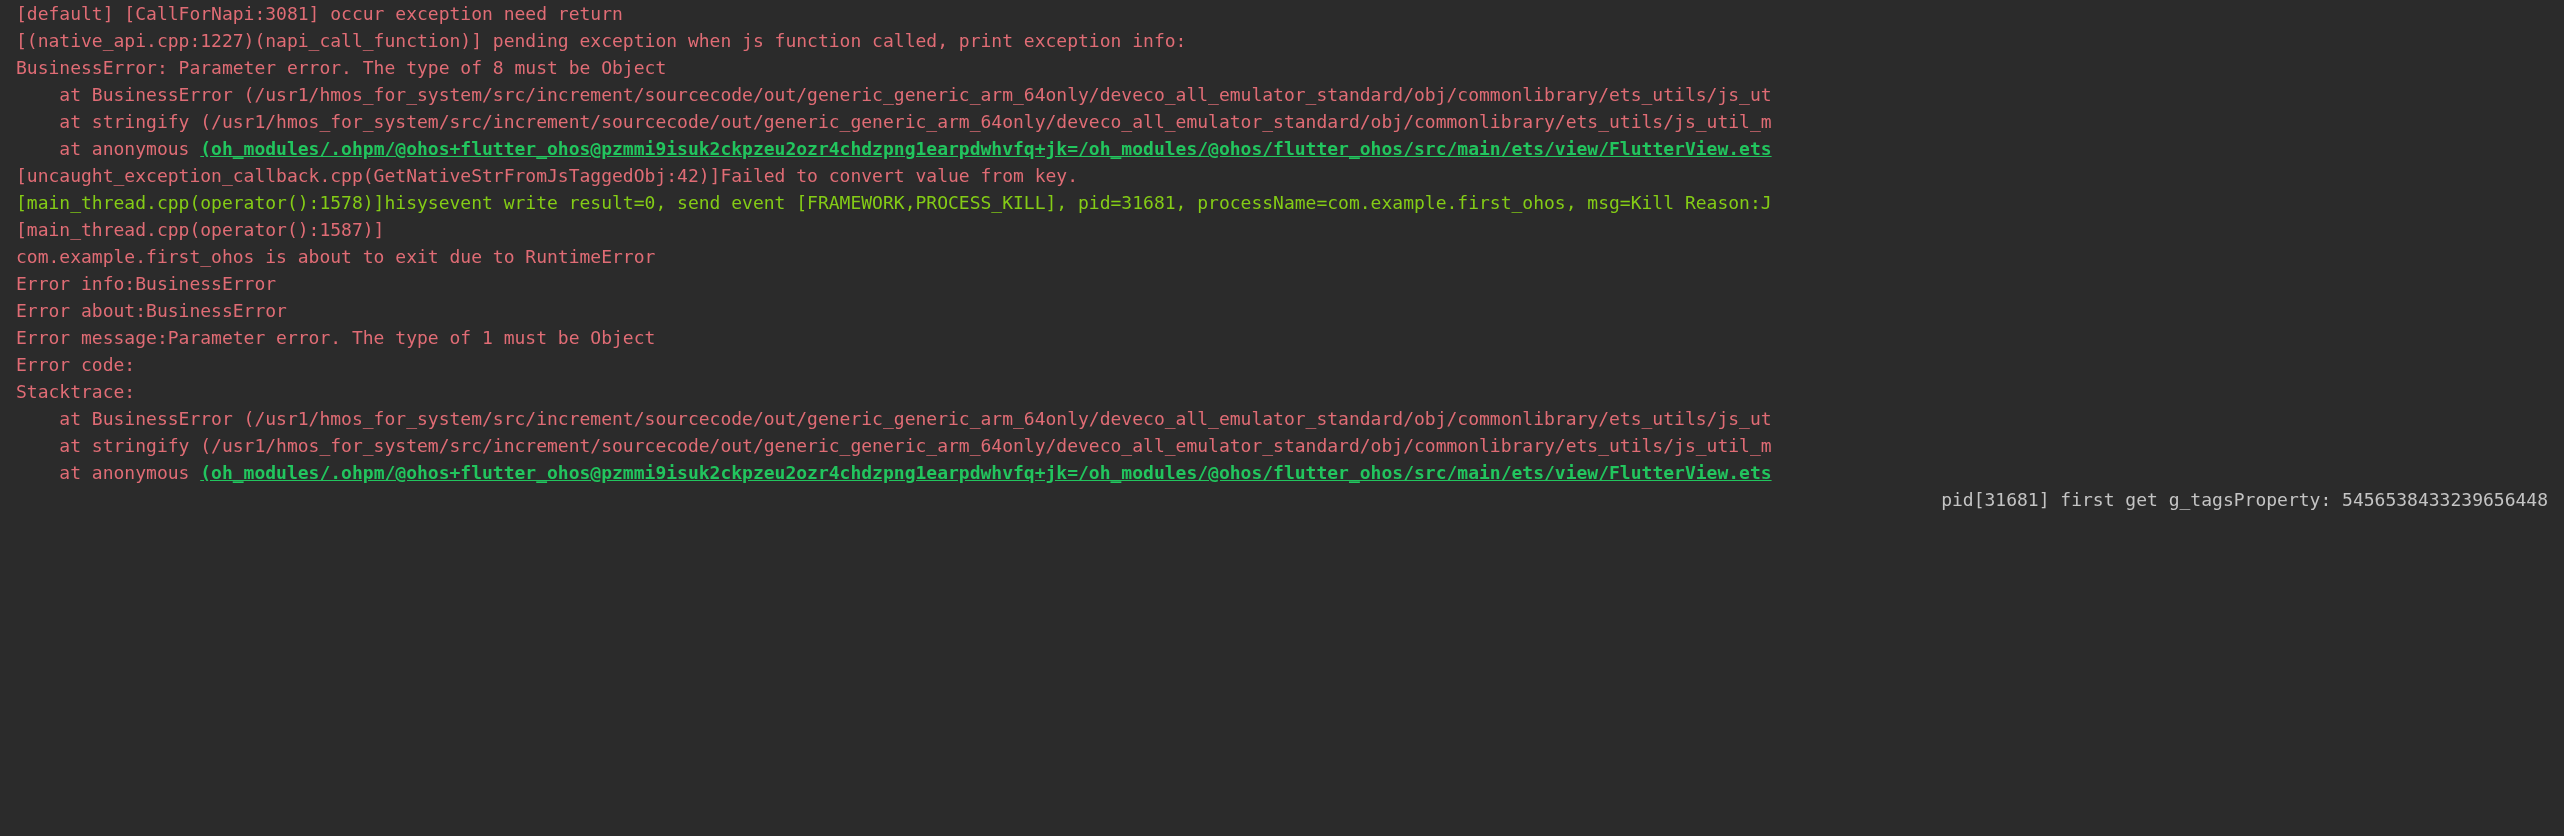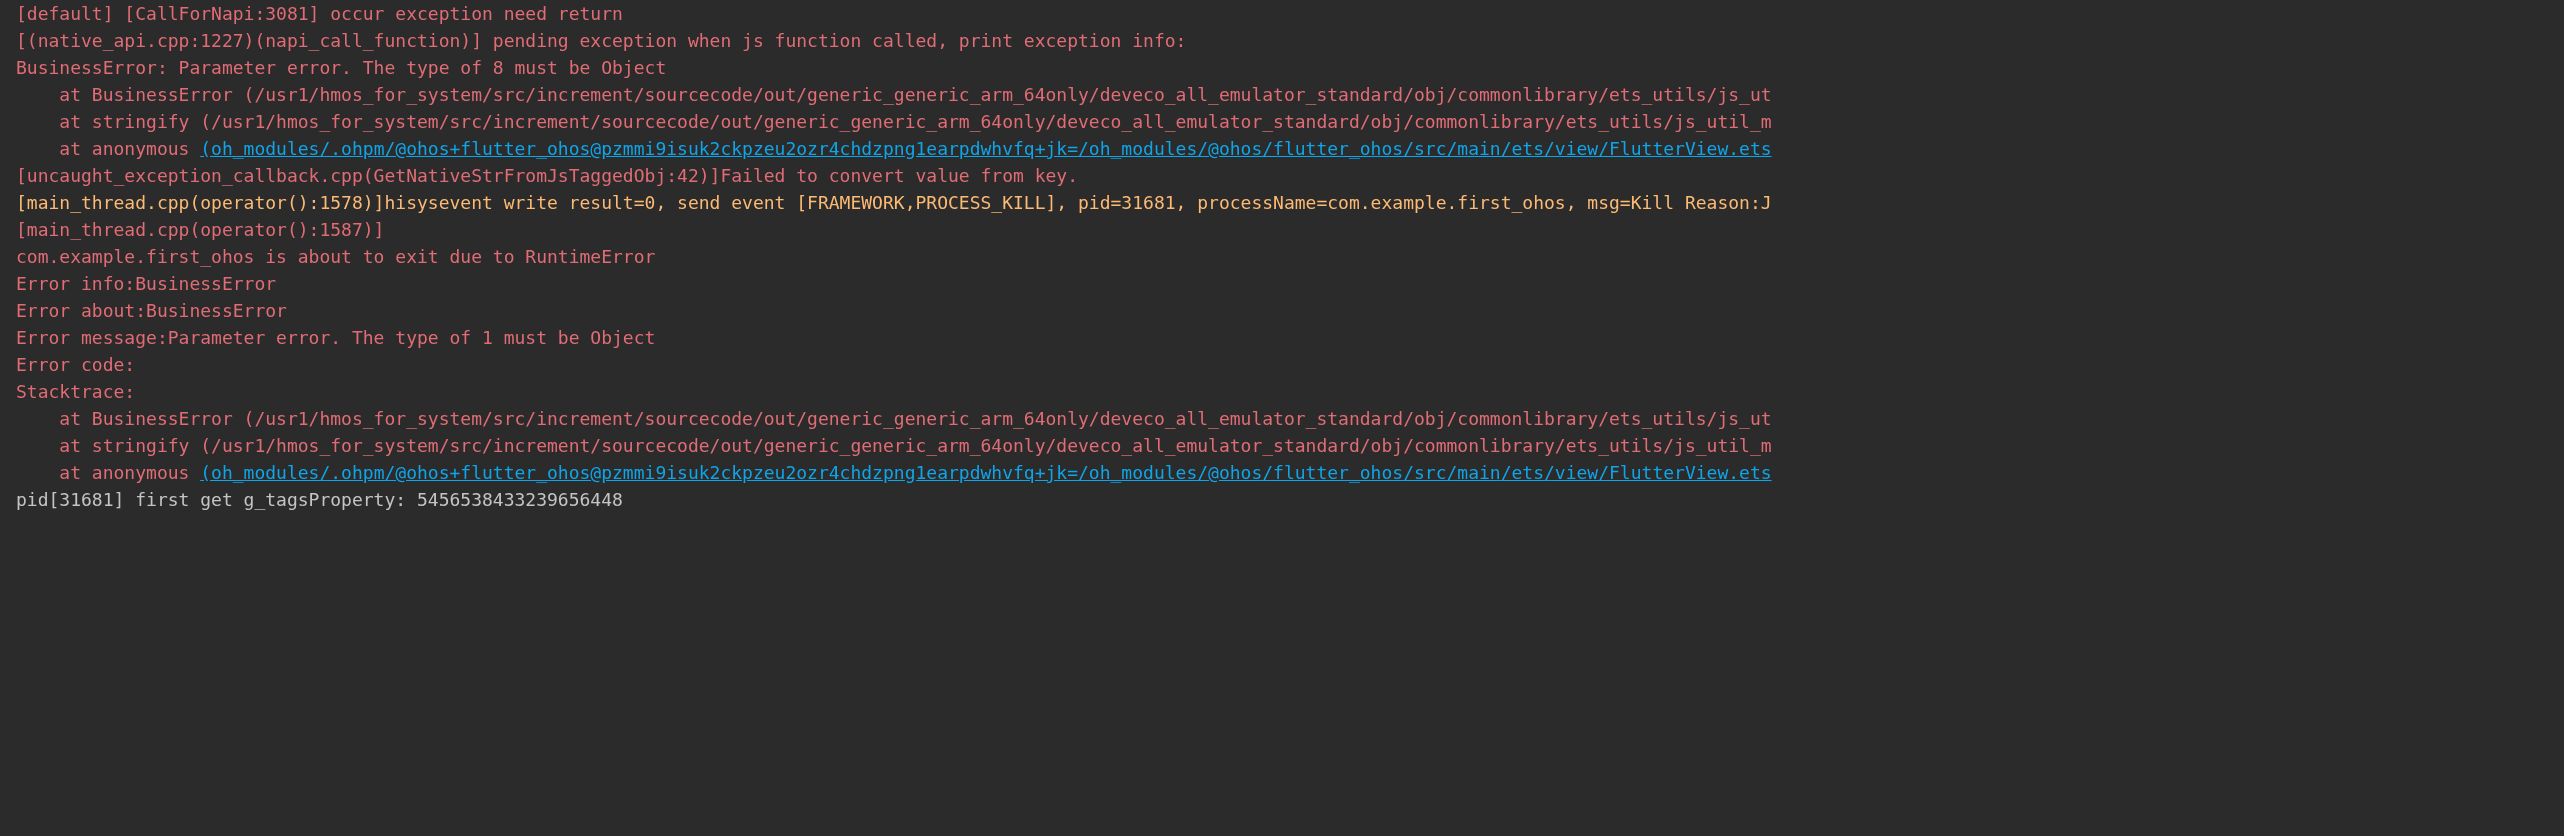--- a/index.html
+++ b/index.html
@@ -18,29 +18,31 @@
       overflow: hidden;
     }
     .log-line {
       display: block;
       white-space: pre;
     }
     .error {
       color: #e06c75;
     }
     .neutral {
-      color: #fdba74;
+      color: #84cc16;
     }
     .link {
-      color: #0ea5e9;
+      color: #22c55e;
       text-decoration: underline;
       cursor: pointer;
+      font-weight: bold;
     }
     .cut-bottom {
       color: #c4c4c4;
+      text-align: right;
     }
   </style>
 </head>
 <body>
 
 <div class="log-line error">[default] [CallForNapi:3081] occur exception need return</div>
 <div class="log-line error">[(native_api.cpp:1227)(napi_call_function)] pending exception when js function called, print exception info:</div>
 <div class="log-line error">BusinessError: Parameter error. The type of 8 must be Object</div>
 <div class="log-line error">    at BusinessError (/usr1/hmos_for_system/src/increment/sourcecode/out/generic_generic_arm_64only/deveco_all_emulator_standard/obj/commonlibrary/ets_utils/js_ut</div>
 <div class="log-line error">    at stringify (/usr1/hmos_for_system/src/increment/sourcecode/out/generic_generic_arm_64only/deveco_all_emulator_standard/obj/commonlibrary/ets_utils/js_util_m</div>

